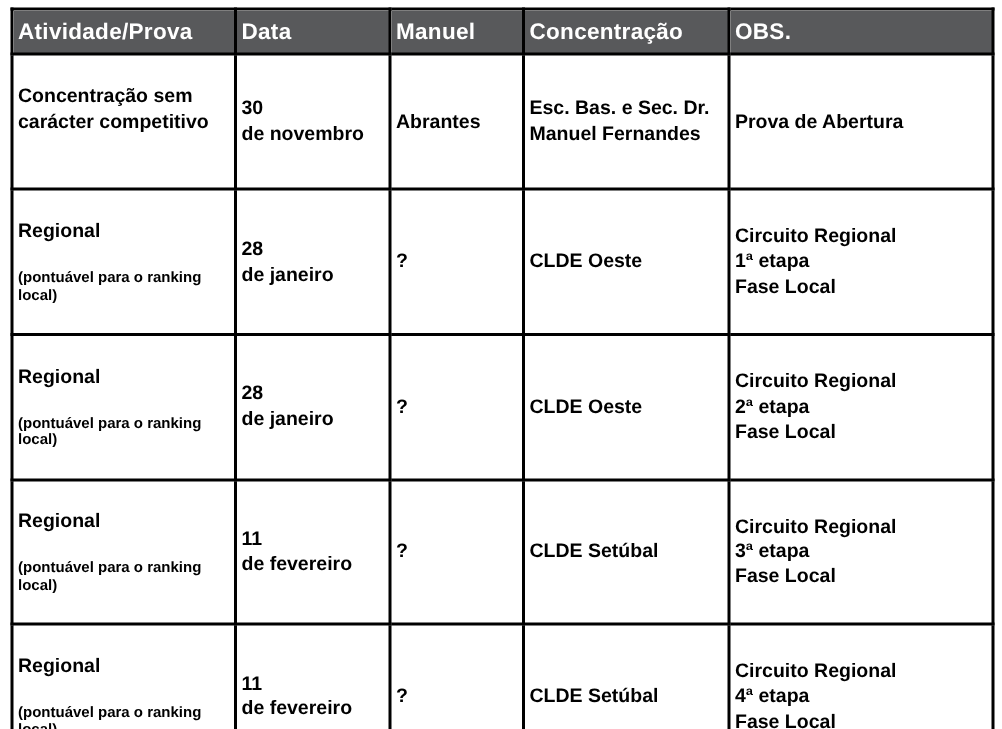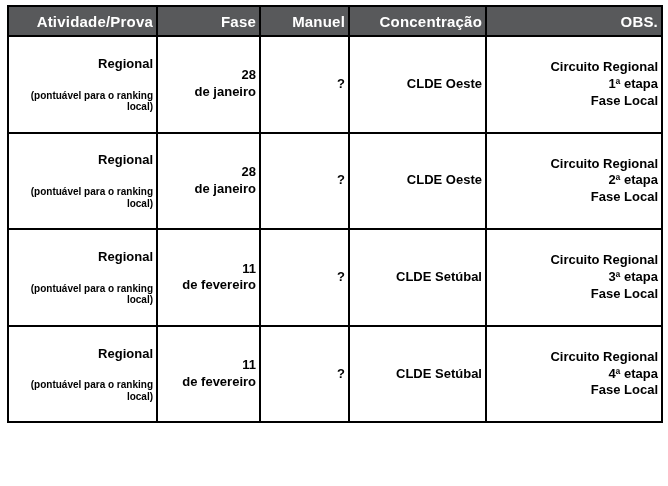--- a/index.html
+++ b/index.html
@@ -17,21 +17,21 @@
     padding: 5px 7px;
   }
   table.schedule {
     border-collapse: collapse;
     table-layout: fixed;
     width: 654px;
   }
   table.schedule th,
   table.schedule td {
     border: 2px solid #000000;
-    text-align: right;
+    text-align: left;
     vertical-align: middle;
     padding: 2px 3px;
     overflow: hidden;
   }
   table.schedule th {
     background: #58595b;
     color: #ffffff;
     font-size: 15px;
     font-weight: bold;
     height: 24px;
@@ -67,28 +67,39 @@
     <colgroup>
       <col class="c-atividade">
         <col class="c-data">
         <col class="c-local">
         <col class="c-org">
         <col class="c-obs">
     </colgroup>
     <thead>
       <tr>
         <th>Atividade/Prova</th>
-        <th>Fase</th>
+        <th>Data</th>
         <th>Manuel</th>
         <th>Concentração</th>
         <th>OBS.</th>
       </tr>
     </thead>
     <tbody>
 
+      <tr>
+        <td>
+          <div class="cell-main">Concentração sem carácter competitivo</div>
+          
+        </td>
+        <td>30
+de novembro</td>
+        <td>Abrantes</td>
+        <td>Esc. Bas. e Sec. Dr. Manuel Fernandes</td>
+        <td>Prova de Abertura</td>
+      </tr>
 
       <tr>
         <td>
           <div class="cell-main">Regional</div>
           <div class="cell-sub">(pontuável para o ranking local)</div>
         </td>
         <td>28
 de janeiro</td>
         <td>?</td>
         <td>CLDE Oeste</td>

